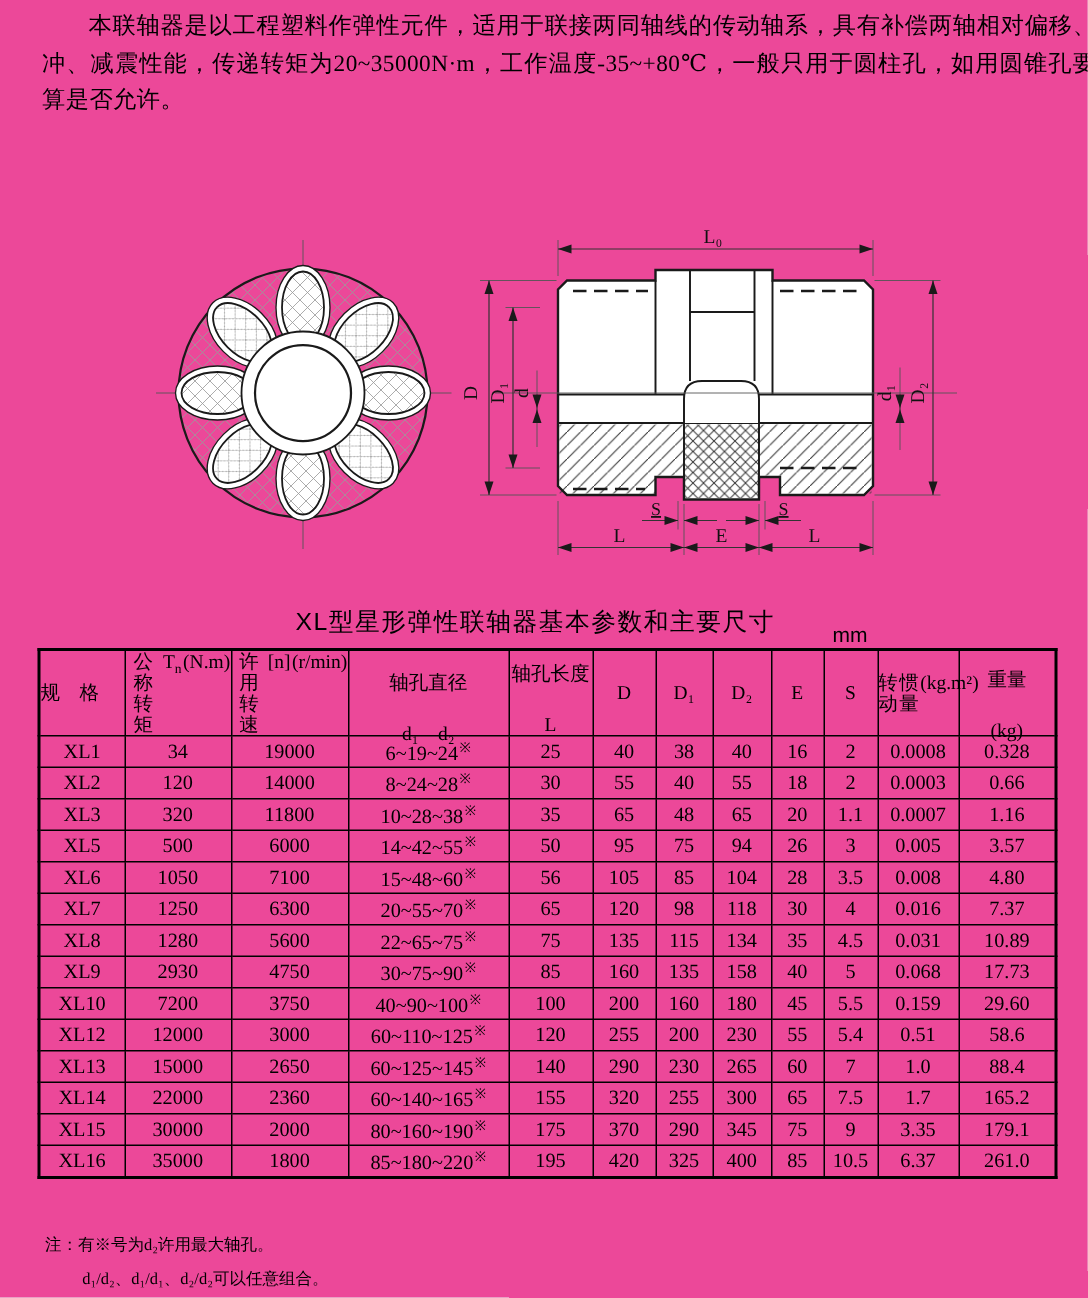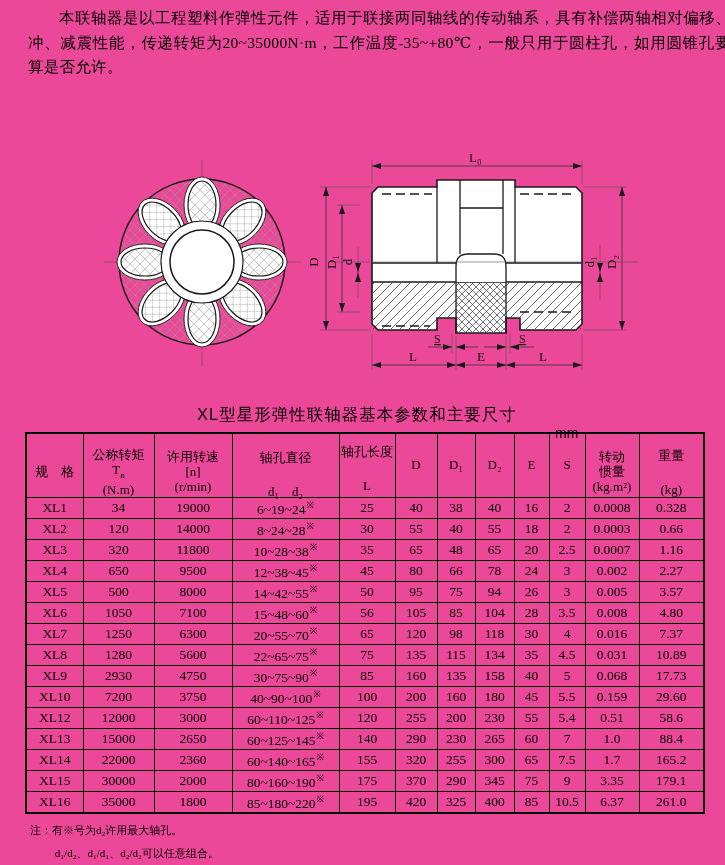--- a/index.html
+++ b/index.html
@@ -20,30 +20,30 @@
   .dash{ stroke:#1a1a1a; stroke-width:1.6; stroke-dasharray:9 5; }
   .dim{ stroke:#333; stroke-width:0.8; }
   .ext{ stroke:#555; stroke-width:0.6; }
   .dimtxt{ font-family:"Liberation Serif","DejaVu Serif",serif; font-size:13px; fill:#111; }
   .dimtxt-s{ font-size:12px; text-decoration:underline; }
   .title-row{
     position:absolute; top:404px; left:25px; width:678px; height:26px;
     font-family:"Liberation Sans","DejaVu Sans",sans-serif;
   }
   .title-text{ position:absolute; left:172px; top:0; font-size:16.5px; letter-spacing:1px; }
-  .title-unit{ position:absolute; left:530px; top:21px; font-size:14px; }
+  .title-unit{ position:absolute; left:530px; top:11px; font-size:14px; }
   table.spec{
     position:absolute; top:432px; left:25px; width:678px;
     border-collapse:collapse; table-layout:fixed;
     border:2px solid #000; font-size:13px;
   }
   table.spec th, table.spec td{ border:1px solid #000; text-align:center; padding:0; }
   table.spec th{ font-weight:normal; height:47px; vertical-align:middle; line-height:14px; font-size:13px; }
   table.spec td{ height:20px; font-size:13.5px; }
-  .hcol{ display:flex; flex-direction:column; justify-content:center; gap:1px;margin-top:14px; }
+  .hcol{ display:flex; flex-direction:row; justify-content:space-between; gap:1px; }
   .hsplit{ display:flex; flex-direction:column; justify-content:space-between; height:42px; padding:2px 0 1px 0;gap:20px; }
   .supmark{ font-size:9px; vertical-align:super; margin-left:1px; }
   sub{ font-size:9px; }
   .notes{
     position:absolute; top:819px; left:30px; right:30px;
     font-size:11px; line-height:23px;
   }
   .notes .l2{ margin-left:2.25em; }
 </style>
 </head>
@@ -336,42 +336,28 @@
         <tr>
       <td>XL3</td>
       <td>320</td>
       <td>11800</td>
       <td><span>10~28~38</span><span class="supmark">※</span></td>
       <td>35</td>
       <td>65</td>
       <td>48</td>
       <td>65</td>
       <td>20</td>
-      <td>2.5</td>
+      <td>1.1</td>
       <td>0.0007</td>
       <td>1.16</td>
     </tr>
         <tr>
-      <td>XL4</td>
-      <td>650</td>
-      <td>9500</td>
-      <td><span>12~38~45</span><span class="supmark">※</span></td>
-      <td>45</td>
-      <td>80</td>
-      <td>66</td>
-      <td>78</td>
-      <td>24</td>
-      <td>3</td>
-      <td>0.002</td>
-      <td>2.27</td>
-    </tr>
-        <tr>
       <td>XL5</td>
       <td>500</td>
-      <td>8000</td>
+      <td>6000</td>
       <td><span>14~42~55</span><span class="supmark">※</span></td>
       <td>50</td>
       <td>95</td>
       <td>75</td>
       <td>94</td>
       <td>26</td>
       <td>3</td>
       <td>0.005</td>
       <td>3.57</td>
     </tr>

